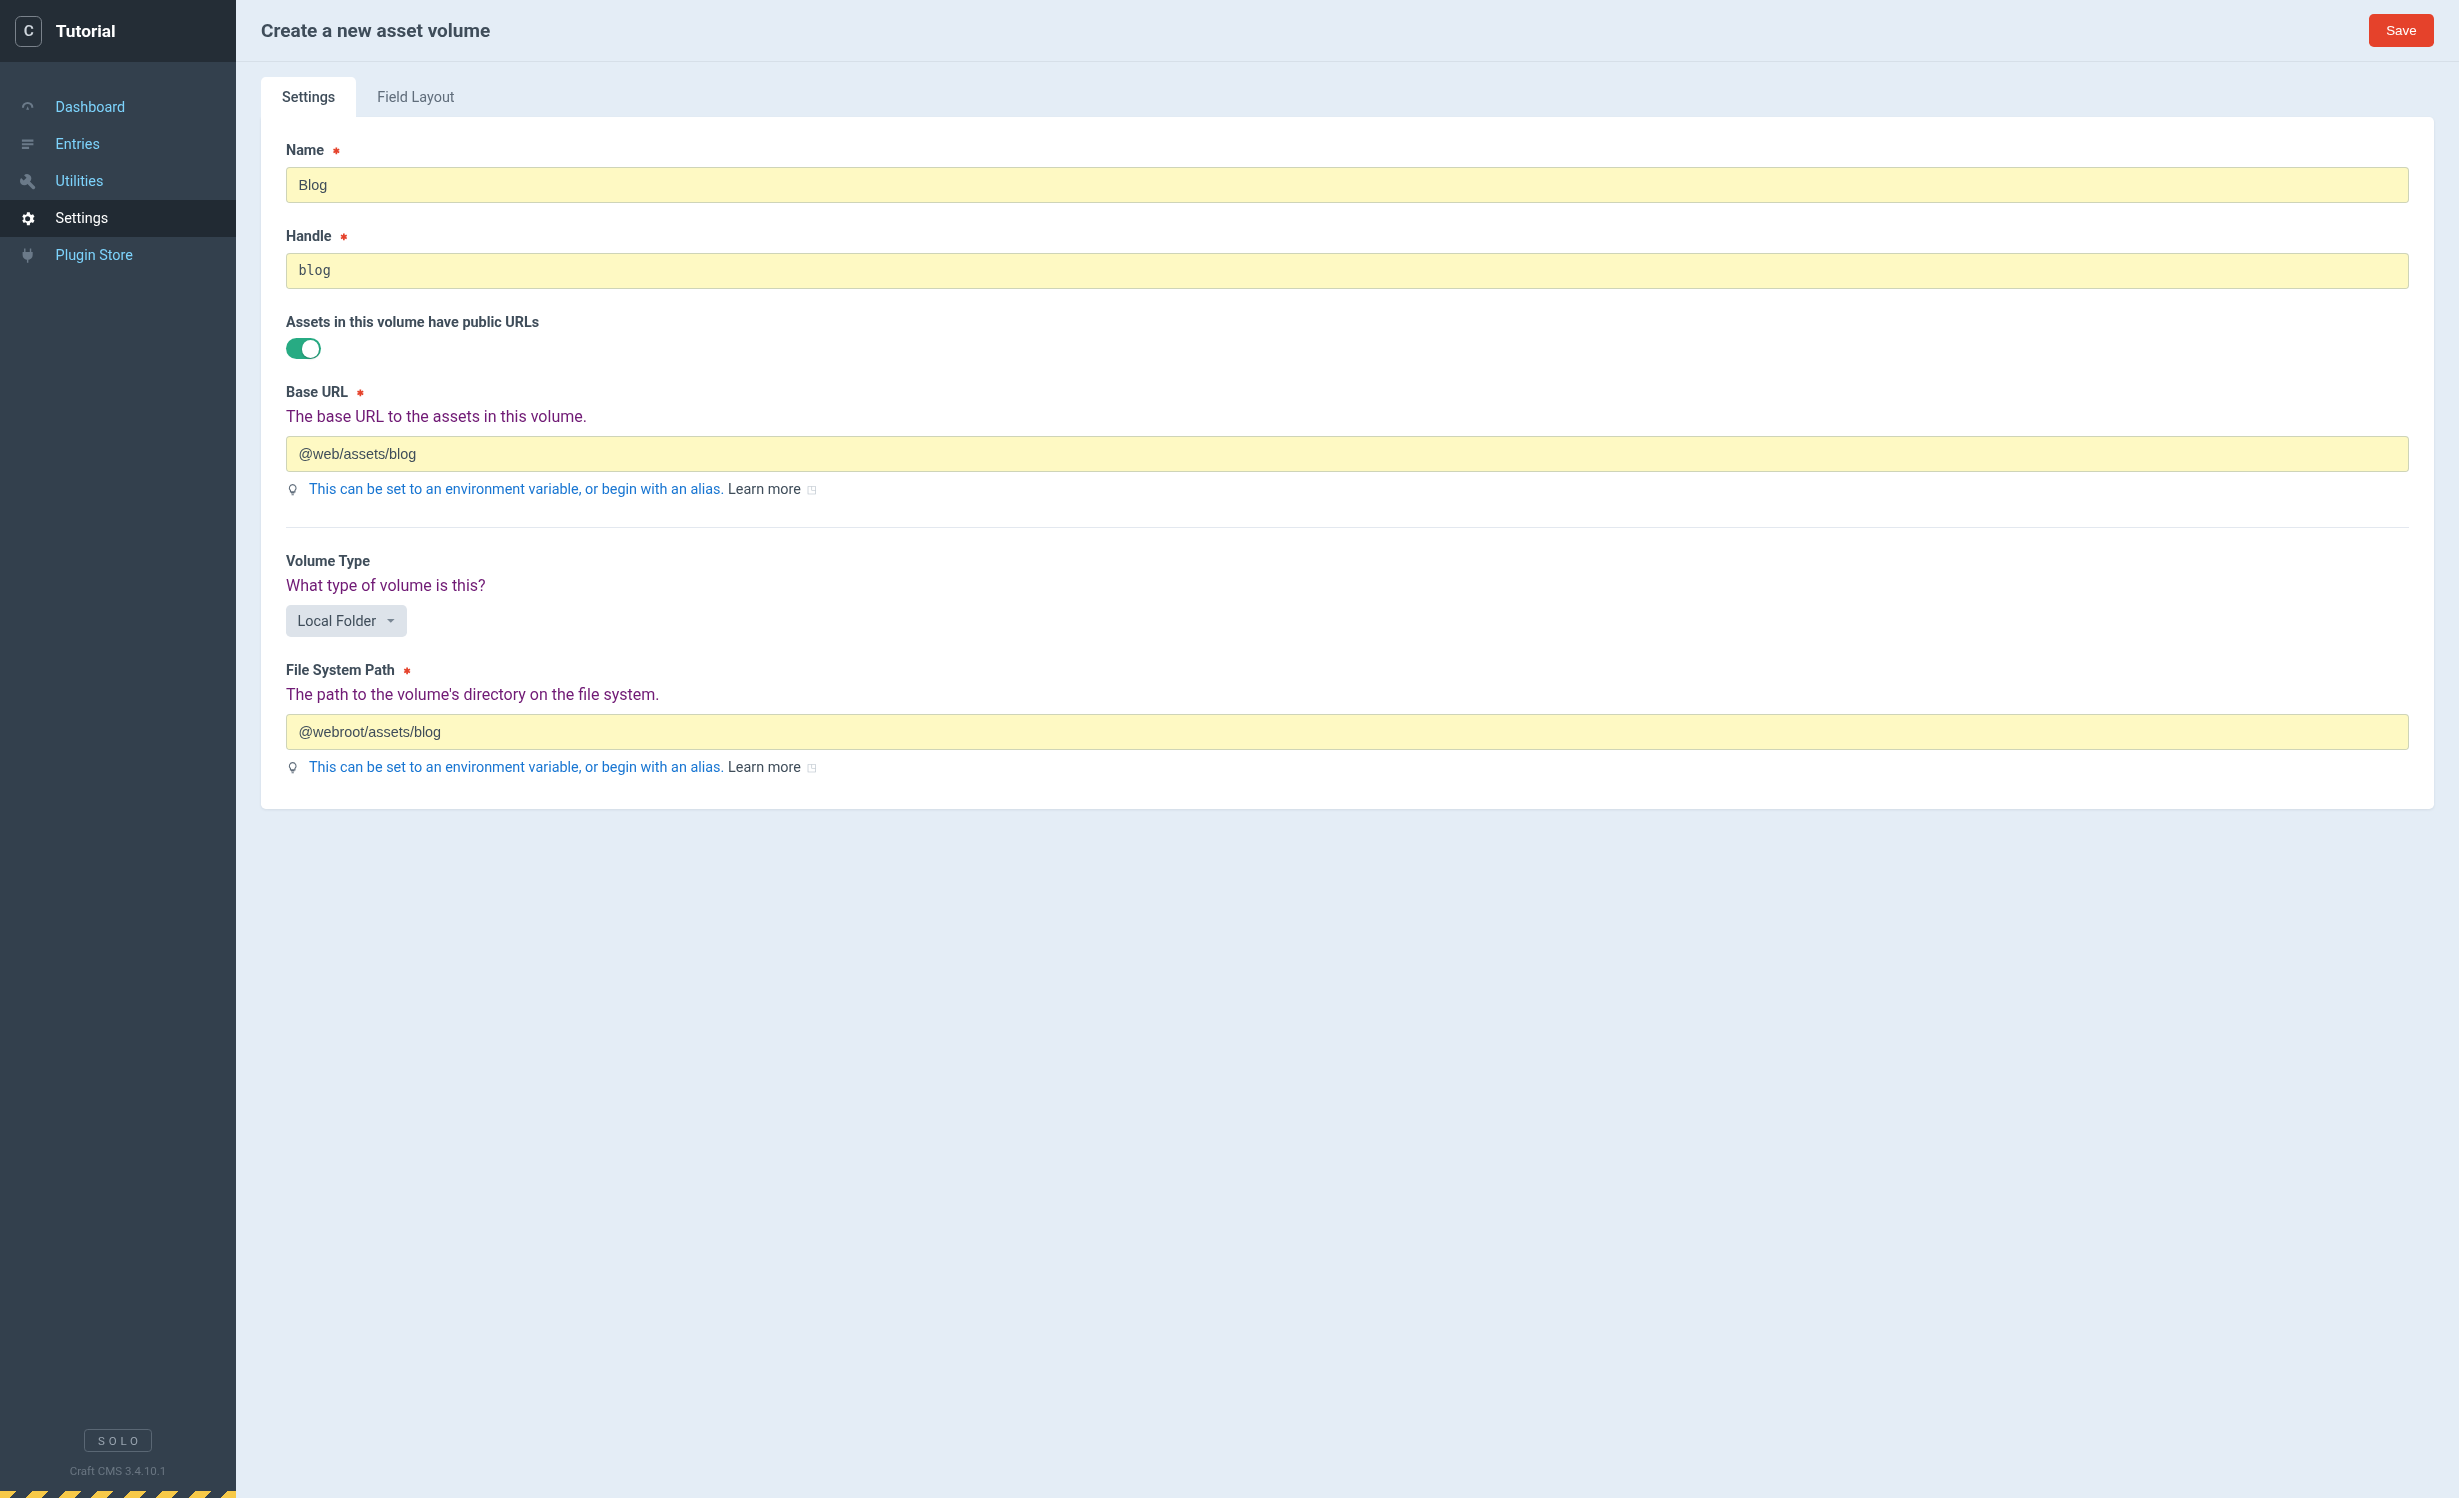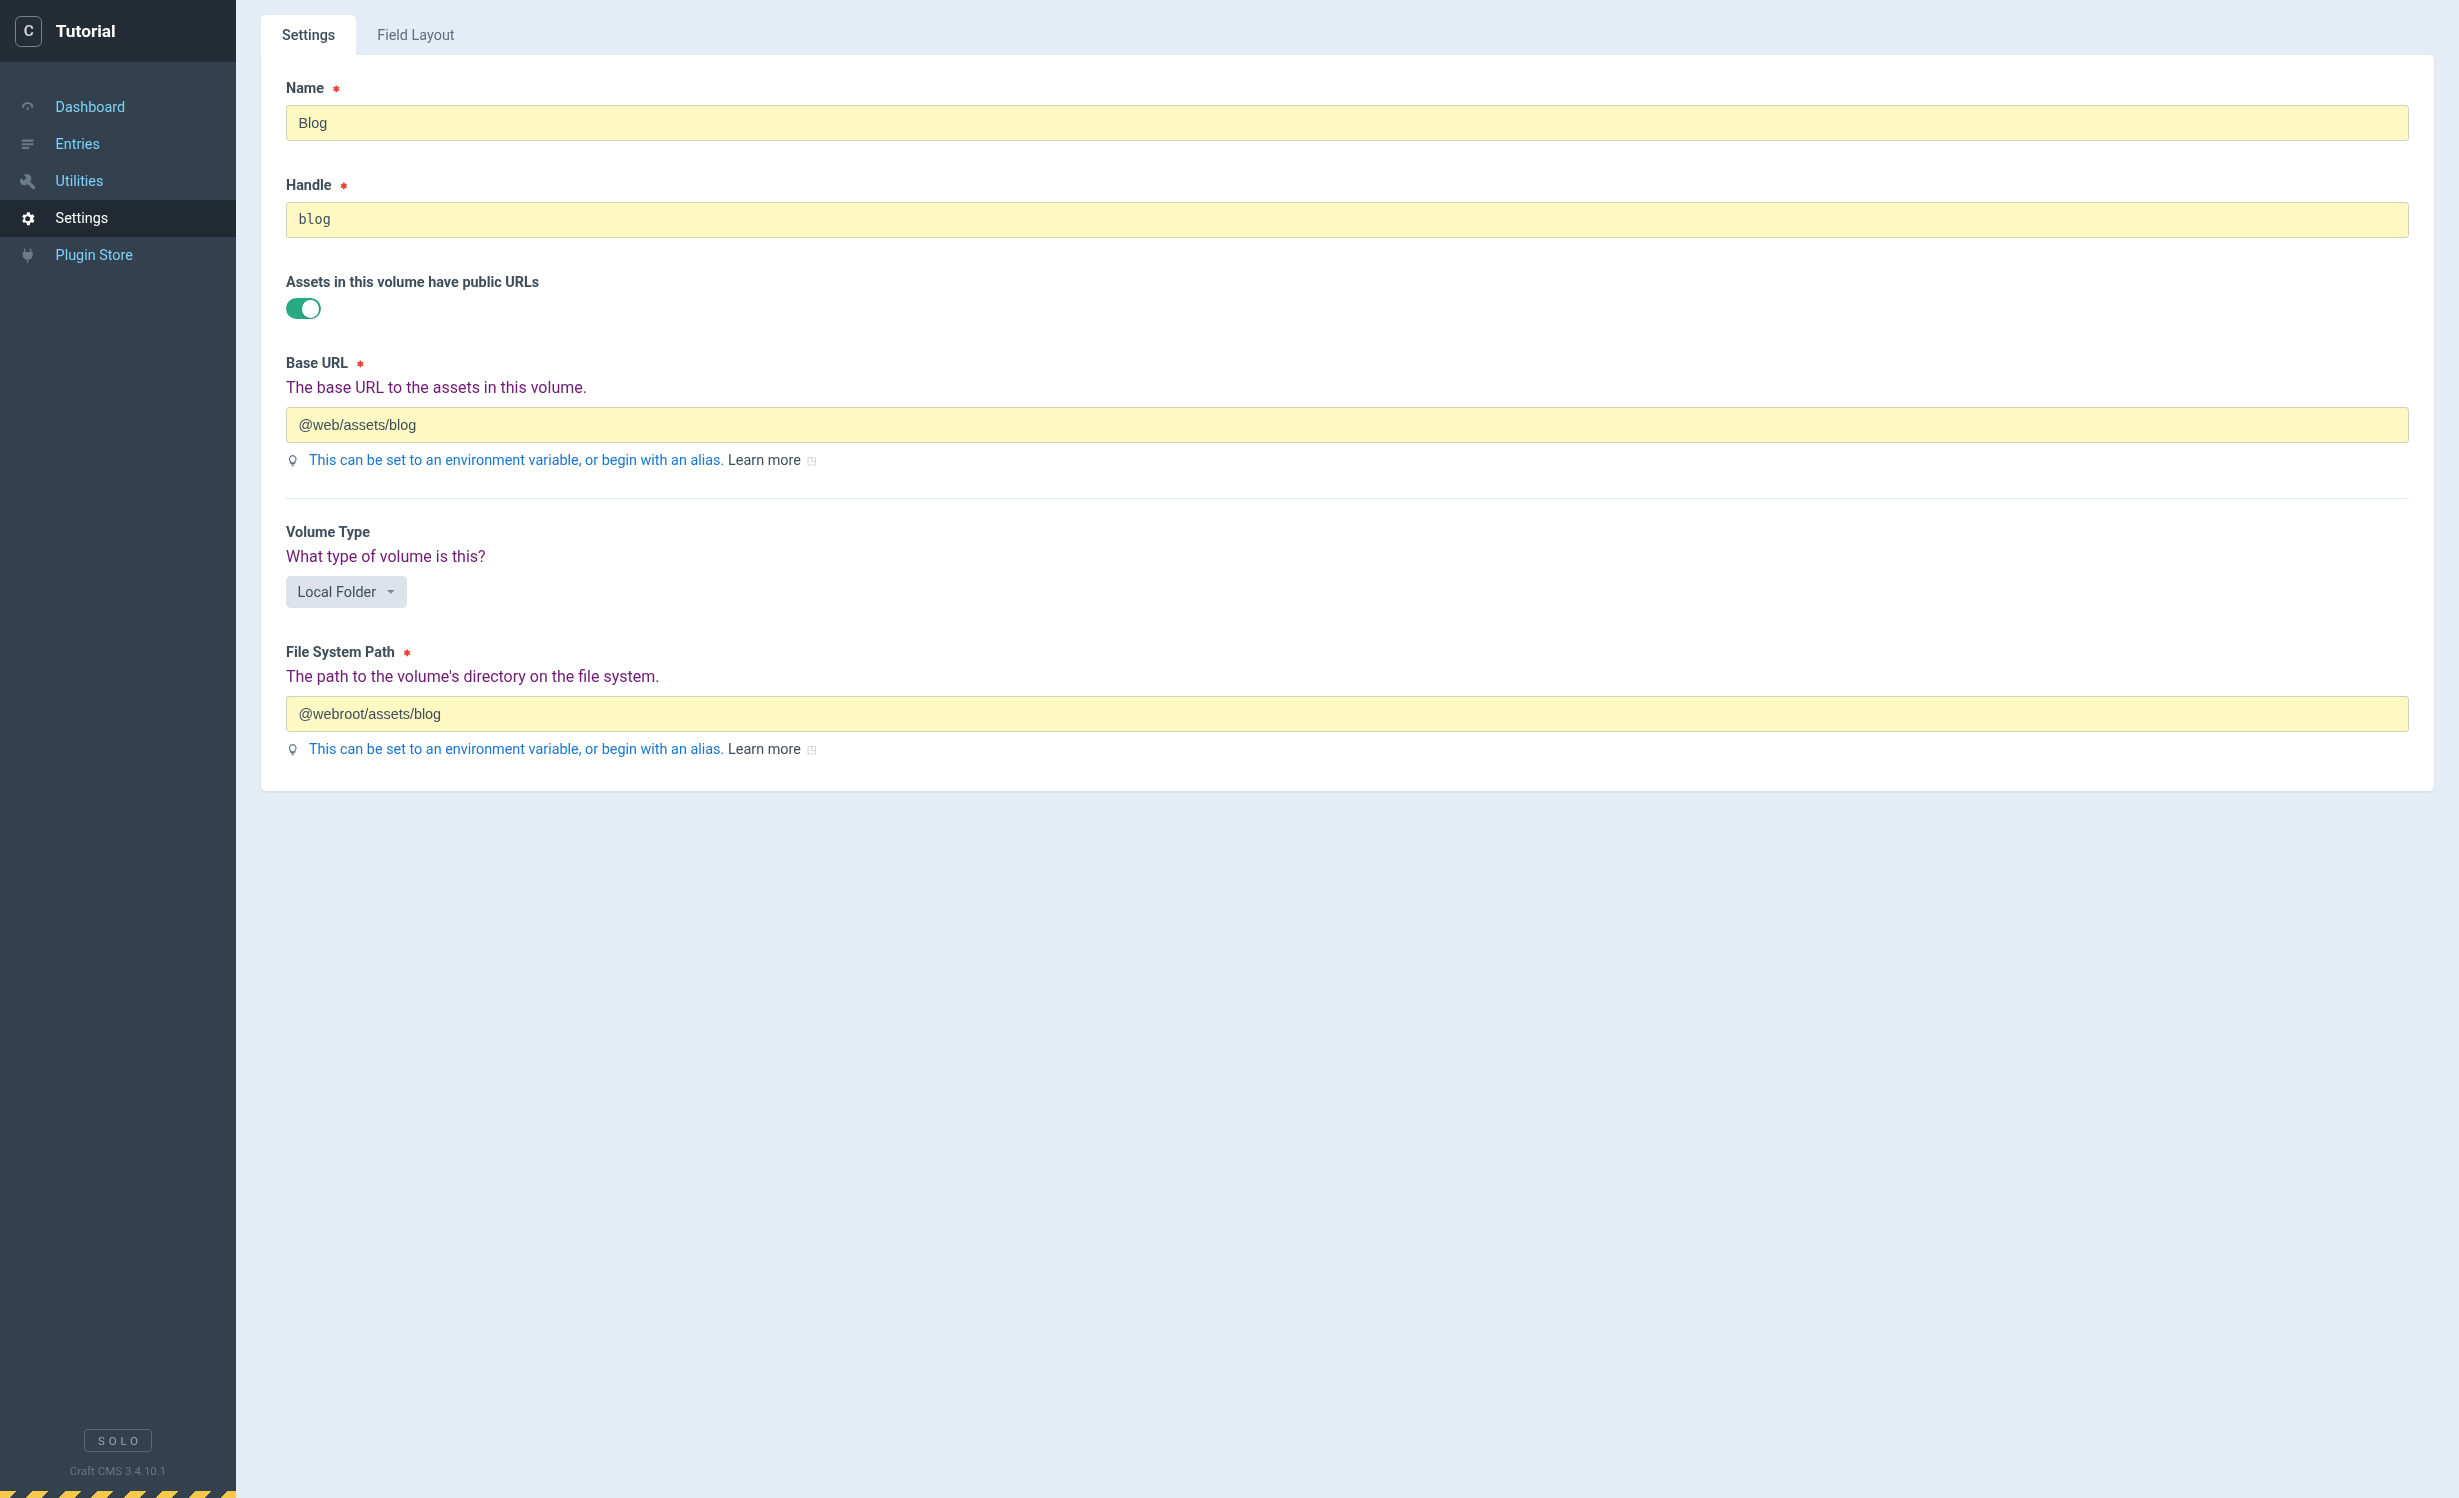--- a/index.html
+++ b/index.html
@@ -146,21 +146,21 @@
     color: #3f4d5a;
     font-weight: 500;
   }
   .pane {
     background: #fff;
     border-radius: 0 4.8px 4.8px 4.8px;
     padding: 25px 25px 29px 25px;
     box-shadow: 0 1px 2.9px rgba(17,26,37,.08);
   }
 
-  .field { margin-bottom: 36px; }
+  .field { margin-bottom: 25px; }
   .field-label {
     font-size: 14.4px;
     font-weight: 700;
     color: #3f4d5a;
     margin-bottom: 7.7px;
     display: flex;
     align-items: center;
   }
   .req {
     color: #e5422b;
@@ -298,20 +298,24 @@
 
   </div>
   <div class="sidebar-footer">
     <div class="solo-badge">SOLO</div>
     <div class="version">Craft CMS 3.4.10.1</div>
   </div>
   <div class="hazard"></div>
 </div>
 
 <div class="main">
+  <div class="topbar">
+    <h1 class="page-title">Create a new asset volume</h1>
+    <button class="btn-save">Save</button>
+  </div>
 
   <div class="content-wrap">
     <div class="tab-row">
       <div class="tab active">Settings</div>
       <div class="tab">Field Layout</div>
     </div>
 
     <div class="pane">
 
       <div class="field">

